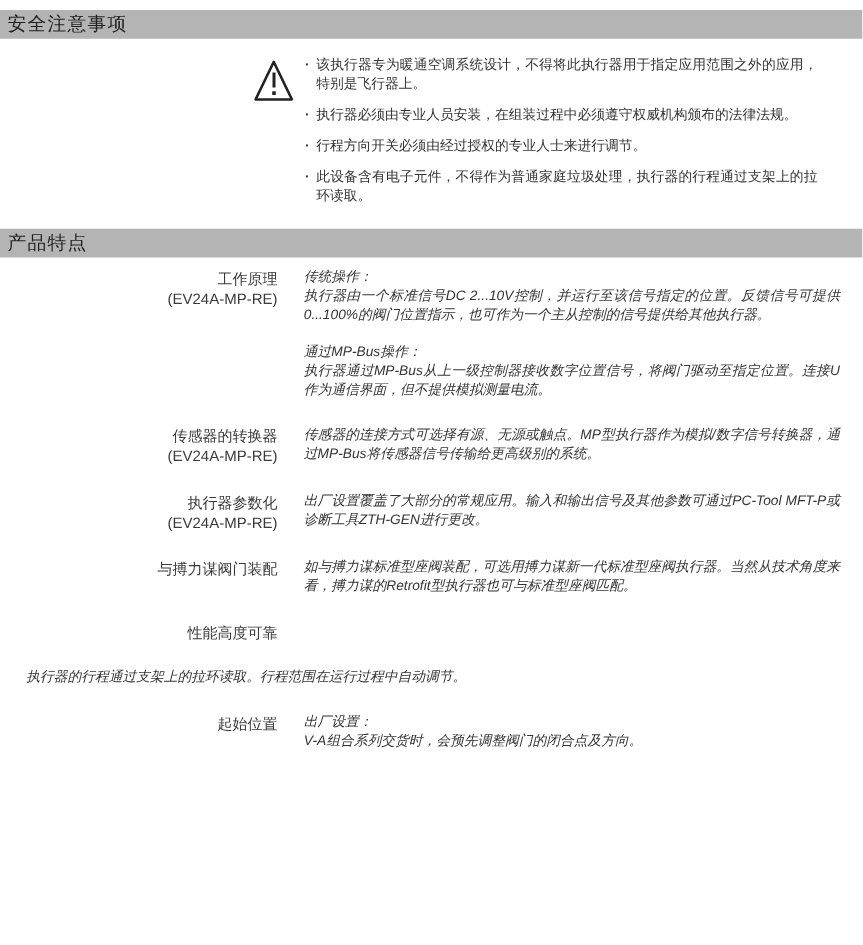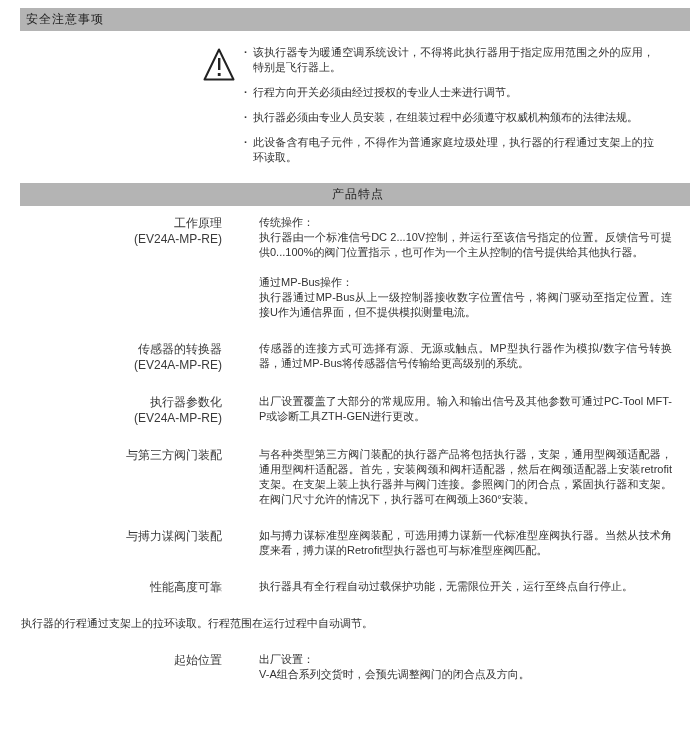--- a/index.html
+++ b/index.html
@@ -14,25 +14,25 @@
     color: #333333;
     overflow: hidden;
   }
   .page {
     width: 690px;
     height: 756px;
     box-sizing: border-box;
     padding-top: 8px;
   }
   .section-bar {
-    margin-left: 20px;
+    margin-left: 0;
     height: 23px;
     background: #b4b4b4;
     color: #1f1f1f;
-    font-size: 12px;
+    font-size: 15px;
     line-height: 23px;
     padding-left: 6px;
     letter-spacing: 1px;
   }
   .safety-body {
     display: flex;
     margin-top: 14px;
   }
   .safety-gutter {
     width: 243px;
@@ -59,47 +59,46 @@
   }
   .bullet::before {
     content: "\00B7";
     position: absolute;
     left: 1px;
     top: 0;
     font-weight: bold;
   }
   .features-bar {
     margin-top: 8px;
-    text-align: center;
   }
   .features-list {
     margin-top: 9px;
   }
   .feature-row {
     display: flex;
     margin-bottom: 21px;
-    gap: 16px;
   }
   .feature-label {
     width: 222px;
     flex-shrink: 0;
     text-align: right;
     font-size: 12px;
     line-height: 16px;
     color: #3a3a3a;
     white-space: pre-line;
   }
   .feature-text {
     flex: 1;
     margin-left: 21px;
     padding-right: 18px;
     font-size: 11px;
     line-height: 15px;
     white-space: pre-line;
     text-align: justify;
+    font-style: italic;
   }
 </style>
 </head>
 <body>
 
 <div class="page">
 
   <div class="section-bar">
     <span>安全注意事项</span>
   </div>
@@ -107,22 +106,22 @@
   <div class="safety-body">
     <div class="safety-gutter">
       <svg class="warn-triangle" width="34" height="38" viewBox="0 0 34 38">
         <path d="M17 3.5 L31.5 33.5 L2.5 33.5 Z" fill="none" stroke="#222222" stroke-width="2" stroke-linejoin="round"></path>
         <rect x="16" y="12" width="2.4" height="12" fill="#222222"></rect>
         <rect x="15.8" y="27" width="2.8" height="3" fill="#222222"></rect>
       </svg>
     </div>
     <div class="safety-bullets">
       <div class="bullet">该执行器专为暖通空调系统设计，不得将此执行器用于指定应用范围之外的应用，特别是飞行器上。</div>
+      <div class="bullet">执行器必须由专业人员安装，在组装过程中必须遵守权威机构颁布的法律法规。</div>
       <div class="bullet">行程方向开关必须由经过授权的专业人士来进行调节。</div>
-      <div class="bullet">执行器必须由专业人员安装，在组装过程中必须遵守权威机构颁布的法律法规。</div>
       <div class="bullet">此设备含有电子元件，不得作为普通家庭垃圾处理，执行器的行程通过支架上的拉环读取。</div>
     </div>
   </div>
 
   <div class="section-bar features-bar">
     <span>产品特点</span>
   </div>
 
   <div class="features-list">
 
@@ -141,34 +140,29 @@
 (EV24A-MP-RE)</div>
       <div class="feature-text">传感器的连接方式可选择有源、无源或触点。MP型执行器作为模拟/数字信号转换器，通过MP-Bus将传感器信号传输给更高级别的系统。</div>
     </div>
 
     <div class="feature-row">
       <div class="feature-label">执行器参数化
 (EV24A-MP-RE)</div>
       <div class="feature-text">出厂设置覆盖了大部分的常规应用。输入和输出信号及其他参数可通过PC-Tool MFT-P或诊断工具ZTH-GEN进行更改。</div>
     </div>
 
-    <div class="feature-row">
-      <div class="feature-label">与第三方阀门装配</div>
-      <div class="feature-text">与各种类型第三方阀门装配的执行器产品将包括执行器，支架，通用型阀颈适配器，通用型阀杆适配器。首先，安装阀颈和阀杆适配器，然后在阀颈适配器上安装retrofit支架。在支架上装上执行器并与阀门连接。参照阀门的闭合点，紧固执行器和支架。在阀门尺寸允许的情况下，执行器可在阀颈上360°安装。</div>
-    </div>
 
     <div class="feature-row">
       <div class="feature-label">与搏力谋阀门装配</div>
       <div class="feature-text">如与搏力谋标准型座阀装配，可选用搏力谋新一代标准型座阀执行器。当然从技术角度来看，搏力谋的Retrofit型执行器也可与标准型座阀匹配。</div>
     </div>
 
 
     <div class="feature-row">
       <div class="feature-label">性能高度可靠</div>
-      <div class="feature-text">执行器具有全行程自动过载保护功能，无需限位开关，运行至终点自行停止。</div>
     </div>
 
     <div class="feature-row">
       <div class="feature-text">执行器的行程通过支架上的拉环读取。行程范围在运行过程中自动调节。</div>
     </div>
 
     <div class="feature-row">
       <div class="feature-label">起始位置</div>
       <div class="feature-text">出厂设置：
 V-A组合系列交货时，会预先调整阀门的闭合点及方向。</div>

